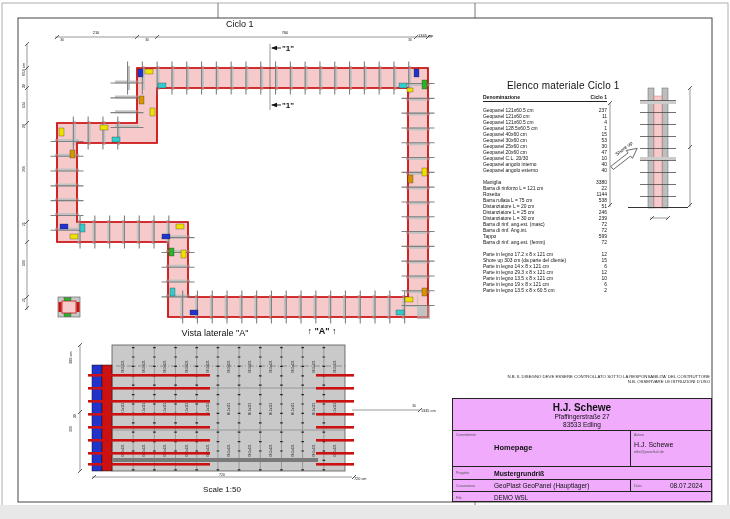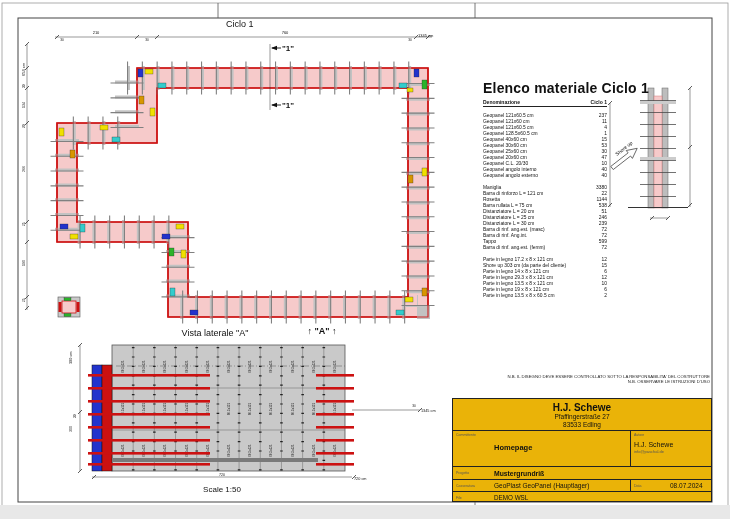--- a/index.html
+++ b/index.html
@@ -2,31 +2,31 @@
 <html><head>
 <meta charset="utf-8">
 <style>
   html,body{margin:0;padding:0;background:#e8e8e8;}
   #sheet{position:relative;width:730px;height:505px;background:#ffffff;overflow:hidden;
          font-family:"Liberation Sans", sans-serif;color:#111;}
   #drawing-svg{position:absolute;left:0;top:0;}
   .abs{position:absolute;}
   
   #material-list{left:483px;top:80px;width:124px;}
-  #mat-title{font-size:14px;font-weight:bold;letter-spacing:.2px;white-space:nowrap;}
+  #mat-title{font-size:10px;font-weight:normal;letter-spacing:.2px;white-space:nowrap;margin-left:24px;}
   #mat-header{display:flex;justify-content:space-between;font-size:5px;font-weight:bold;
               border-bottom:1px solid #222;padding-bottom:1px;margin-top:3px;}
   .mat-group{margin-top:6px;}
   .mat-row{display:flex;justify-content:space-between;font-size:4.9px;line-height:6px;white-space:nowrap;}
   .mat-row .qty{text-align:right;}
   
   #notes{left:420px;top:374px;width:290px;text-align:right;font-size:4.3px;line-height:5.4px;color:#222;}
   
   #title-block{left:452px;top:398px;width:260px;height:104px;border:1px solid #222;box-sizing:border-box;
-               background:#eab308;font-size:6.5px;}
+               background:#f0abfc;font-size:6.5px;}
   .tb-row{box-sizing:border-box;border-bottom:1px solid #222;position:relative;}
   .tb-row:last-child{border-bottom:none;}
   #tb-company{height:32px;text-align:center;padding-top:3px;}
   #tb-company .co-name{font-size:10px;font-weight:bold;}
   #tb-company .co-line{font-size:6.5px;line-height:7.5px;}
   #tb-mid{height:36px;display:flex;}
   .tb-cell{box-sizing:border-box;padding:2px 3px;position:relative;}
   .tb-label{font-size:3.5px;color:#555;display:block;}
   #tb-committente{width:178px;border-right:1px solid #222;}
   #tb-committente .tb-value{font-size:7.5px;font-weight:bold;margin:6px 0 0 38px;}

